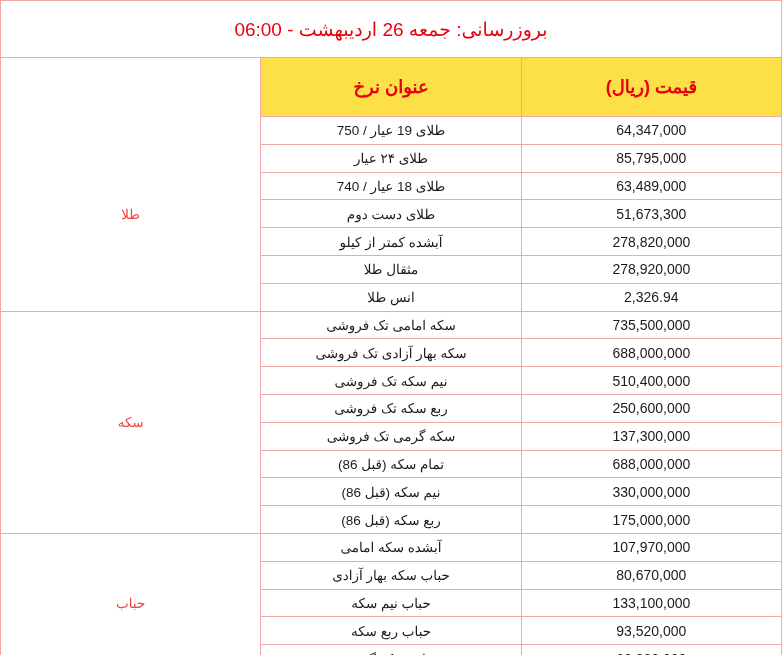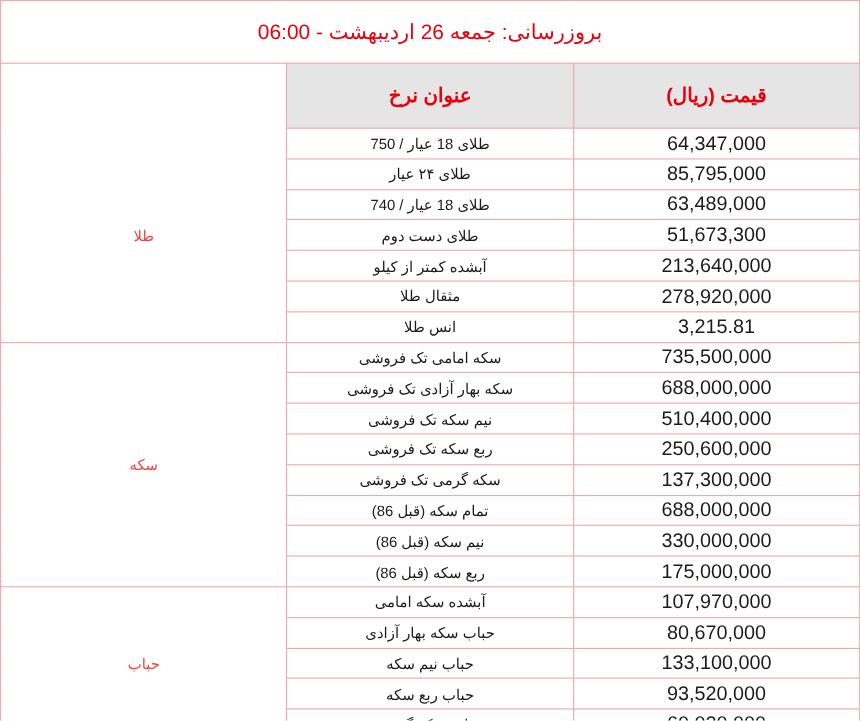--- a/index.html
+++ b/index.html
@@ -38,41 +38,41 @@
   }
   .update-text {
     color: #e8000d;
     font-size: 19px;
     letter-spacing: 0;
     direction: rtl;
   }
   
   .head-row th {
     height: 58px;
-    background: #e5e5e5;
+    background: #fde047;
     color: #e8000d;
     font-size: 18px;
     font-weight: bold;
   }
   .col-price { width: 264px; margin-top: 40px; }
   .col-title { width: 386px; }
   .col-group { width: 130px; }
   .head-row th.col-group {
     border-right: 1px solid transparent;
     border-top: 1px solid transparent;
     border-bottom: 1px solid transparent;
     background: #fff;
   }
   tbody tr td {
     height: 26.8px;
     font-size: 13px;
     background: #fff;
   }
   td.price {
-    font-size: 18px;
+    font-size: 14px;
     color: #1b1b1b;
     direction: ltr;
   }
   td.title {
     font-size: 13.5px;
     color: #1b1b1b;
     direction: rtl;
   }
   td.group {
     font-size: 13.5px;
@@ -93,45 +93,45 @@
         </td>
       </tr>
       <tr class="head-row">
         <th class="col-price">قیمت (ریال)</th>
         <th class="col-title">عنوان نرخ</th>
         <th class="col-group"></th>
       </tr>
 
     <tr>
           <td class="price">64,347,000</td>
-          <td class="title">طلای 18 عیار / 750</td>
+          <td class="title">طلای 19 عیار / 750</td>
           <td class="group" rowspan="7">طلا</td>
         </tr>
         <tr>
           <td class="price">85,795,000</td>
           <td class="title">طلای ۲۴ عیار</td>
         </tr>
         <tr>
           <td class="price">63,489,000</td>
           <td class="title">طلای 18 عیار / 740</td>
         </tr>
         <tr>
           <td class="price">51,673,300</td>
           <td class="title">طلای دست دوم</td>
         </tr>
         <tr>
-          <td class="price">213,640,000</td>
+          <td class="price">278,820,000</td>
           <td class="title">آبشده کمتر از کیلو</td>
         </tr>
         <tr>
           <td class="price">278,920,000</td>
           <td class="title">مثقال طلا</td>
         </tr>
         <tr>
-          <td class="price">3,215.81</td>
+          <td class="price">2,326.94</td>
           <td class="title">انس طلا</td>
         </tr>
         <tr>
           <td class="price">735,500,000</td>
           <td class="title">سکه امامی تک فروشی</td>
           <td class="group" rowspan="8">سکه</td>
         </tr>
         <tr>
           <td class="price">688,000,000</td>
           <td class="title">سکه بهار آزادی تک فروشی</td>

